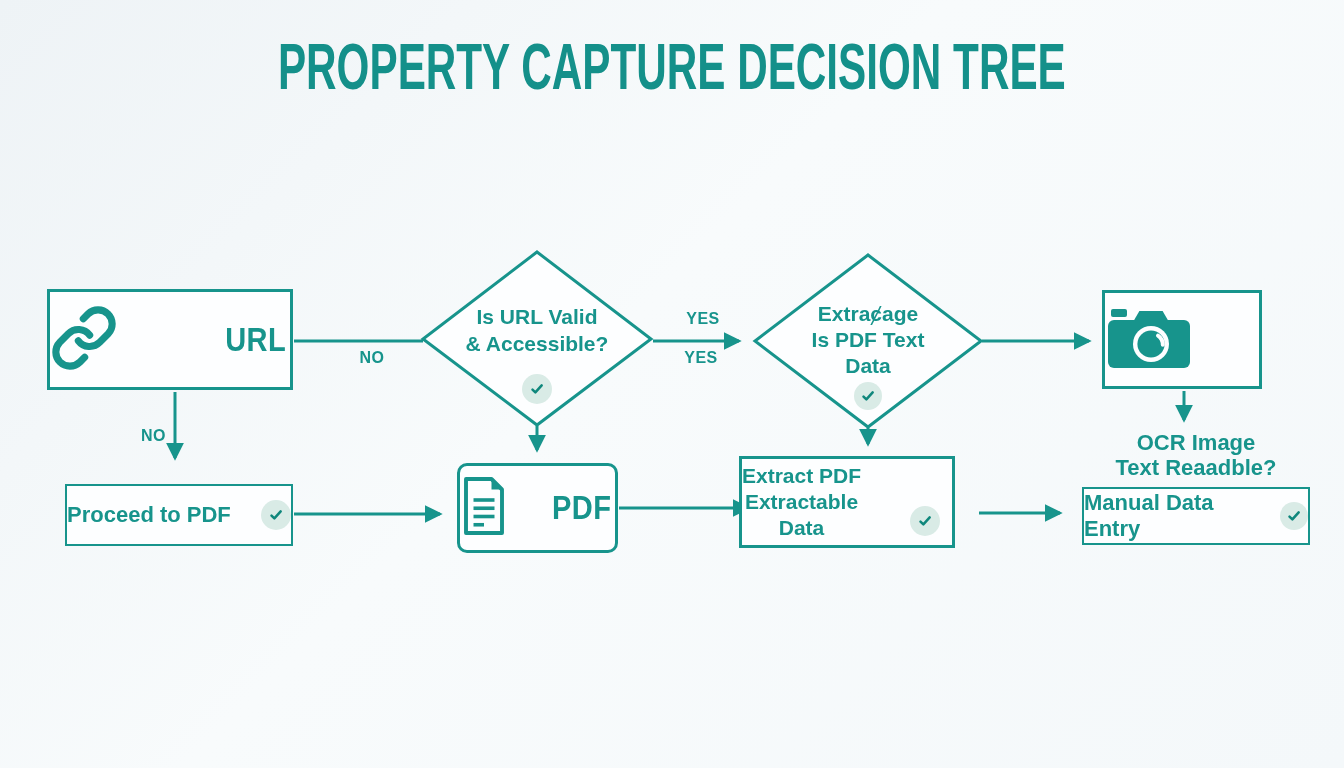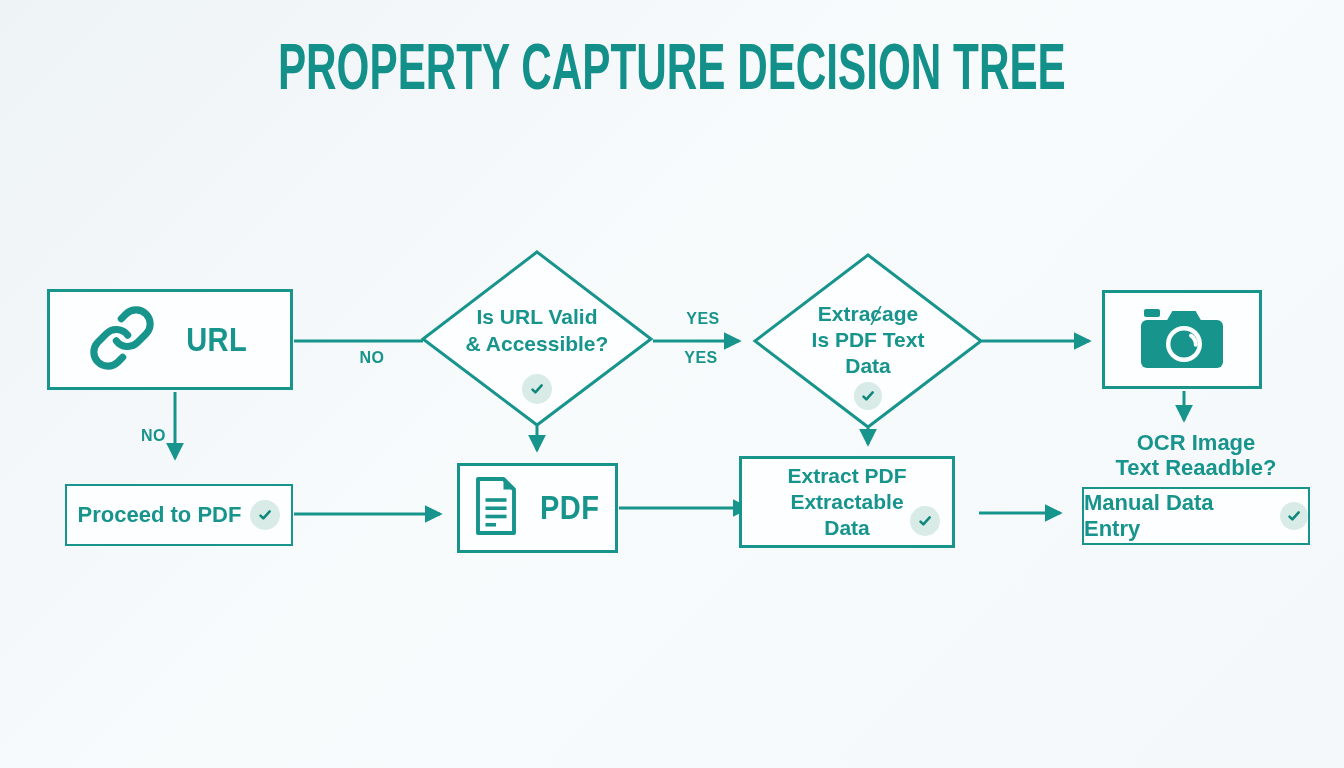--- a/index.html
+++ b/index.html
@@ -14,30 +14,30 @@
     position:absolute;top:30px;left:0;width:100%;text-align:center;
     font-size:64px;font-weight:700;line-height:74px;color:#14908A;
     letter-spacing:0px;white-space:nowrap;
   }
   .title span{display:inline-block;transform:scaleX(0.66);transform-origin:center;}
   
   .wires{position:absolute;left:0;top:0;}
   
   .box{
     position:absolute;background:#FDFEFF;border:3px solid #17948C;
-    display:flex;align-items:center;justify-content:center;box-sizing:border-box;
+    display:flex;align-items:center;justify-content:space-between;box-sizing:border-box;
   }
   .big-label{font-size:33px;font-weight:700;letter-spacing:.5px;
     display:inline-block;transform:scaleX(.88);}
   .node-text{font-size:22px;font-weight:600;color:#17948C;}
   
   .url-box{left:47px;top:289px;width:246px;height:101px;gap:26px;}
   .camera-box{left:1102px;top:290px;width:160px;height:99px;}
   .proceed-box{left:65px;top:484px;width:228px;height:62px;gap:9px;border-width:2.5px;}
-  .pdf-box{left:457px;top:463px;width:161px;height:90px;gap:16px;}
+  .pdf-box{left:457px;top:463px;width:161px;height:90px;gap:16px;border-radius:10px;}
   .extract-box{left:739px;top:456px;width:216px;height:92px;border-width:3px;}
   .manual-box{left:1082px;top:487px;width:228px;height:58px;gap:20px;border-width:2.5px;}
   
   .diamond-text{position:absolute;text-align:center;font-size:21px;font-weight:600;
     line-height:27px;color:#17948C;}
   .diamond-text-1{left:437px;top:303px;width:200px;}
   .diamond-text-2{left:768px;top:301px;width:200px;line-height:26px;}
   
   .edge-label{position:absolute;font-size:16px;font-weight:700;color:#17948C;
     text-align:center;width:56px;letter-spacing:.5px;}

